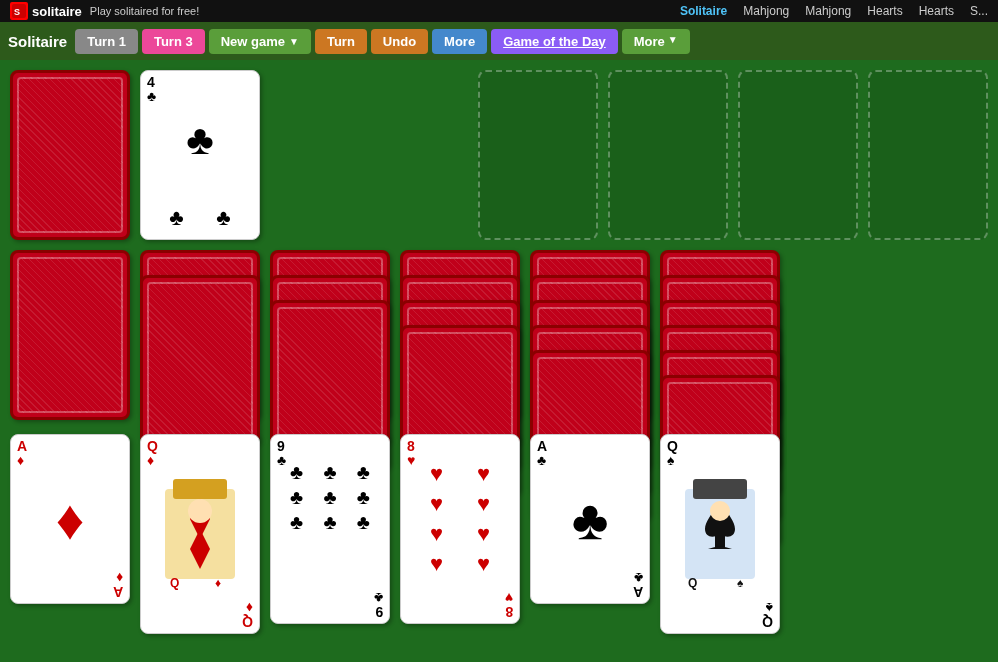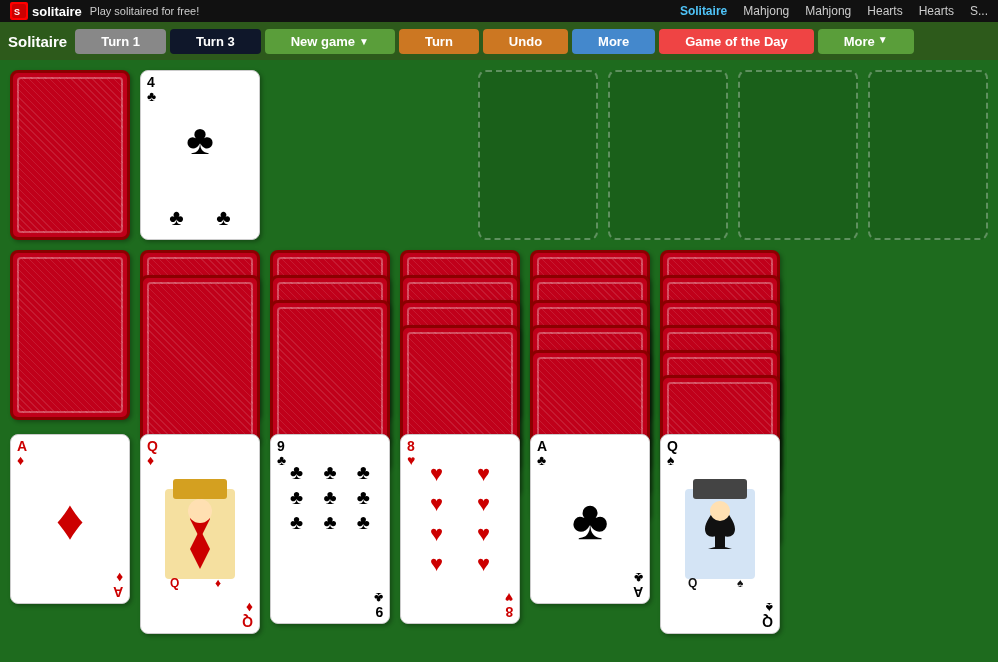--- a/index.html
+++ b/index.html
@@ -72,53 +72,54 @@
       padding: 0 8px;
       gap: 4px;
     }
     .toolbar-title {
       color: white;
       font-size: 15px;
       font-weight: bold;
       margin-right: 4px;
     }
     .btn {
-      padding: 5px 26px;
+      padding: 5px 12px;
       border: none;
       border-radius: 4px;
       cursor: pointer;
       font-size: 13px;
       font-weight: bold;
     }
     .btn-gray {
       background: #888;
       color: white;
     }
     .btn-green {
-      background: #0f172a;
+      background: #ec4899;
       color: white;
     }
     .btn-green-dropdown {
       background: #5a9e3a;
       color: white;
       display: flex;
       align-items: center;
       gap: 4px;
     }
     .btn-orange {
       background: #cc7722;
       color: white;
     }
     .btn-blue {
       background: #4488cc;
       color: white;
     }
     .btn-game {
-      background: #ef4444;
-      color: white;
+      background: #8b5cf6;
+      color: white;
+      text-decoration: underline;
     }
     .btn-more {
       background: #5a9e3a;
       color: white;
       display: flex;
       align-items: flex-start;
       gap: 3px;
     }
     .dropdown-arrow {
       font-size: 10px;

